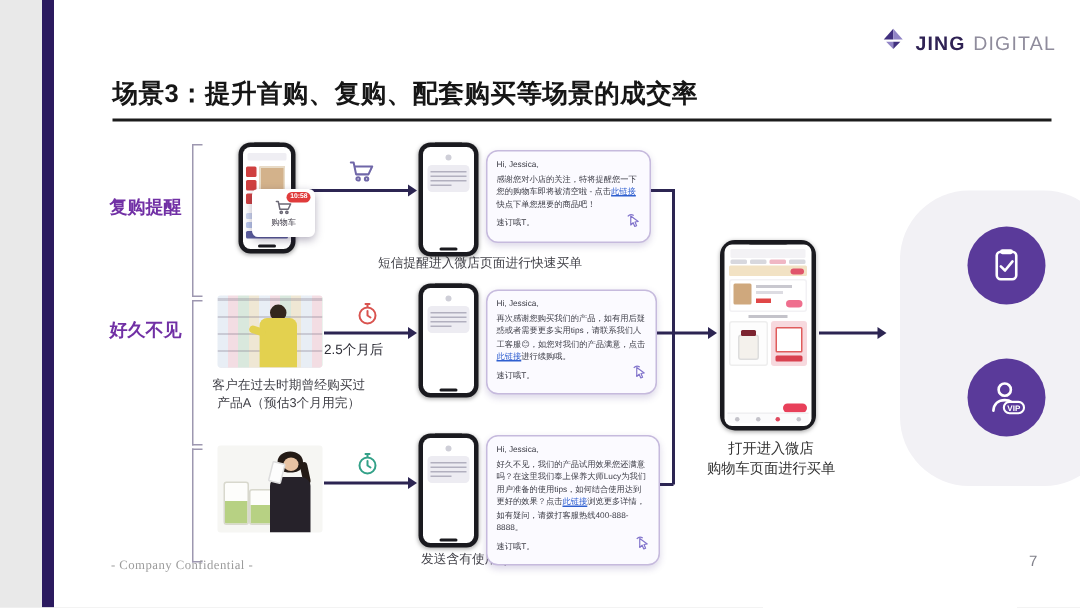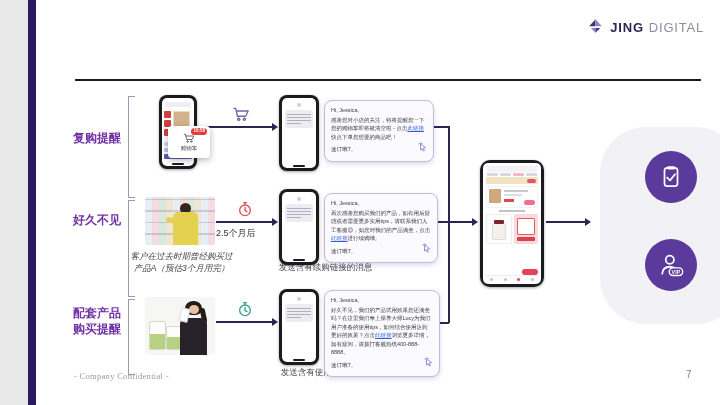--- a/index.html
+++ b/index.html
@@ -97,21 +97,21 @@
   .p3-hair{position:absolute;right:13px;top:4px;width:17px;height:14px;border-radius:50% 50% 40% 40%;background:#241b16;}
   .p3-pony{position:absolute;right:9px;top:11px;width:5px;height:15px;border-radius:3px;background:#241b16;transform:rotate(-12deg);}
   .p3-face{position:absolute;right:16px;top:8px;width:10px;height:9px;border-radius:50%;background:#e7c2a2;}
   .p3-torso{position:absolute;right:8px;top:21px;width:27px;height:37px;border-radius:6px 6px 0 0;background:#26222a;}
   .p3-shaker{position:absolute;right:26px;top:11px;width:7px;height:12px;background:#fdfdfd;border:1px solid #ddd;
              border-radius:1px;transform:rotate(14deg);}
   
   .cap{position:absolute;font-size:8.5px;color:#3f3f46;text-align:center;line-height:1.4;white-space:pre-line;}
   #cap-src1{left:100px;top:172px;width:100px;}
   #cap-msg1{left:212px;top:170px;width:160px;}
-  #cap-src2{left:96px;top:251px;width:115px;font-style:italic;}
+  #cap-src2{left:107px;top:251px;width:115px;}
   #cap-msg2{left:235px;top:262px;width:125px;}
   #cap-src3{left:92px;top:361px;width:120px;}
   #cap-msg3{left:235px;top:367px;width:125px;}
   #cap-center{left:436px;top:293px;width:100px;font-size:9.5px;color:#333;}
   
   .hline{position:absolute;height:1.5px;background:#2c2552;z-index:1;}
   .vline{position:absolute;width:1.5px;background:#2c2552;z-index:1;}
   .arr{position:absolute;width:0;height:0;border-top:4px solid transparent;border-bottom:4px solid transparent;
        border-left:6px solid #2c2552;z-index:1;}
   
@@ -155,26 +155,25 @@
         <path d="M4 13 12 4v9z" fill="#41307f"></path>
           <path d="M12 4l8 9h-8z" fill="#9184c6"></path>
         <path d="M6 15l6 6v-6z" fill="#9184c6"></path>
           <path d="M12 15h6l-6 6z" fill="#41307f"></path>
       </svg>
     </span>
     <span class="logo-jing">JING</span>
       <span class="logo-digital">DIGITAL</span>
   </div>
 
+  <div class="title">场景3：提升首购、复购、配套购买等场景的成交率</div>
   <div class="title-rule"></div>
 
   <div class="row-label" style="top:131px">复购提醒</div>
   <div class="row-label" style="top:213px">好久不见</div>
-  <div class="row-label" style="top:306px">配套产品
-购买提醒</div>
 
   <div class="bracket" style="top:96px;height:100px"></div>
   <div class="bracket" style="top:200px;height:95px"></div>
   <div class="bracket" style="top:299px;height:74px"></div>
 
   <div class="phone" id="phone1">
     <div class="screen">
       <div class="s1-bar"></div>
       <div class="s1-reds">
           <i></i>
@@ -226,20 +225,21 @@
   </div>
   <div class="bubble" id="bubble1">
     <span class="greeting">Hi, Jessica,</span>
     <span>感谢您对小店的关注，特将提醒您一下您的购物车即将被清空啦 - 点击</span><span class="link">此链接</span><span>快点下单您想要的商品吧！</span>
     <span class="closing">速订哦T。</span>
     <svg class="click-icon" width="12" height="12" viewBox="0 0 24 24" fill="#fff" stroke="#8274cc" stroke-width="1.6" stroke-linejoin="round">
       <path d="M9 4v12l3.2-3 2.2 5 2.4-1-2.1-5 4.3-.8z"></path>
         <path d="M5 4.5A6 6 0 0 1 13 3.4" fill="none"></path>
     </svg>
   </div>
+  <div class="cap" id="cap-msg1">短信提醒进入微店页面进行快速买单</div>
 
   <div class="photo" id="photo2">
     <span class="p2-head"></span>
     <span class="p2-body"></span>
     <span class="p2-arm"></span>
   </div>
   <div class="cap" id="cap-src2">客户在过去时期曾经购买过
 产品A（预估3个月用完）</div>
 
   <div class="hline" style="left:188px;top:221px;width:57px"></div>
@@ -268,21 +268,20 @@
   </div>
   <div class="bubble" id="bubble2">
     <span class="greeting">Hi, Jessica,</span>
     <span>再次感谢您购买我们的产品，如有用后疑惑或者需要更多实用tips，请联系我们人工客服😊，如您对我们的产品满意，点击</span><span class="link">此链接</span><span>进行续购哦。</span>
     <span class="closing">速订哦T。</span>
     <svg class="click-icon" width="12" height="12" viewBox="0 0 24 24" fill="#fff" stroke="#8274cc" stroke-width="1.6" stroke-linejoin="round">
       <path d="M9 4v12l3.2-3 2.2 5 2.4-1-2.1-5 4.3-.8z"></path>
         <path d="M5 4.5A6 6 0 0 1 13 3.4" fill="none"></path>
     </svg>
   </div>
-  <div class="cap" id="cap-msg2">发送含有续购链接的消息</div>
 
   <div class="photo" id="photo3">
     <span class="p3-pouch pouch-a"></span>
     <span class="p3-pouch pouch-b"></span>
     <span class="p3-hair"></span>
     <span class="p3-pony"></span>
     <span class="p3-face"></span>
     <span class="p3-torso"></span>
     <span class="p3-shaker"></span>
   </div>
@@ -355,20 +354,22 @@
       <div class="cs-cta"></div>
       <div class="cs-nav">
           <i></i>
           <i></i>
           <i></i>
           <i></i>
         </div>
     </div>
     <div class="notch"></div>
   </div>
+  <div class="cap" id="cap-center">打开进入微店
+购物车页面进行买单</div>
 
   <div class="hline" style="left:518px;top:221px;width:41px"></div>
   <div class="arr" style="left:557px;top:218px"></div>
 
   <div class="outcome-card"></div>
 
   <div class="outcome-circle" id="circle1">
     <svg width="26" height="26" viewBox="0 0 24 24" fill="none" stroke="#fff" stroke-width="1.6" stroke-linecap="round" stroke-linejoin="round">
       <rect x="6" y="3.5" width="12" height="17" rx="2.5"></rect>
         <path d="M9.5 3.5h5" stroke-width="3"></path>

